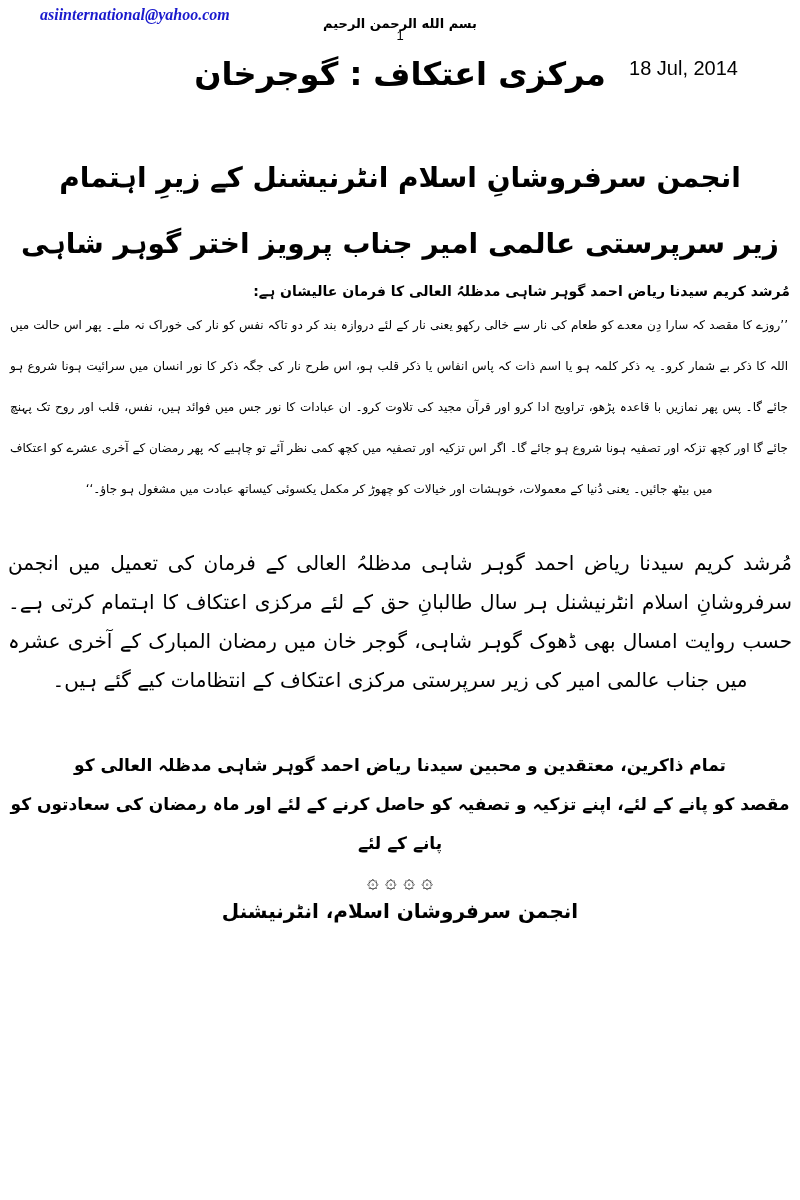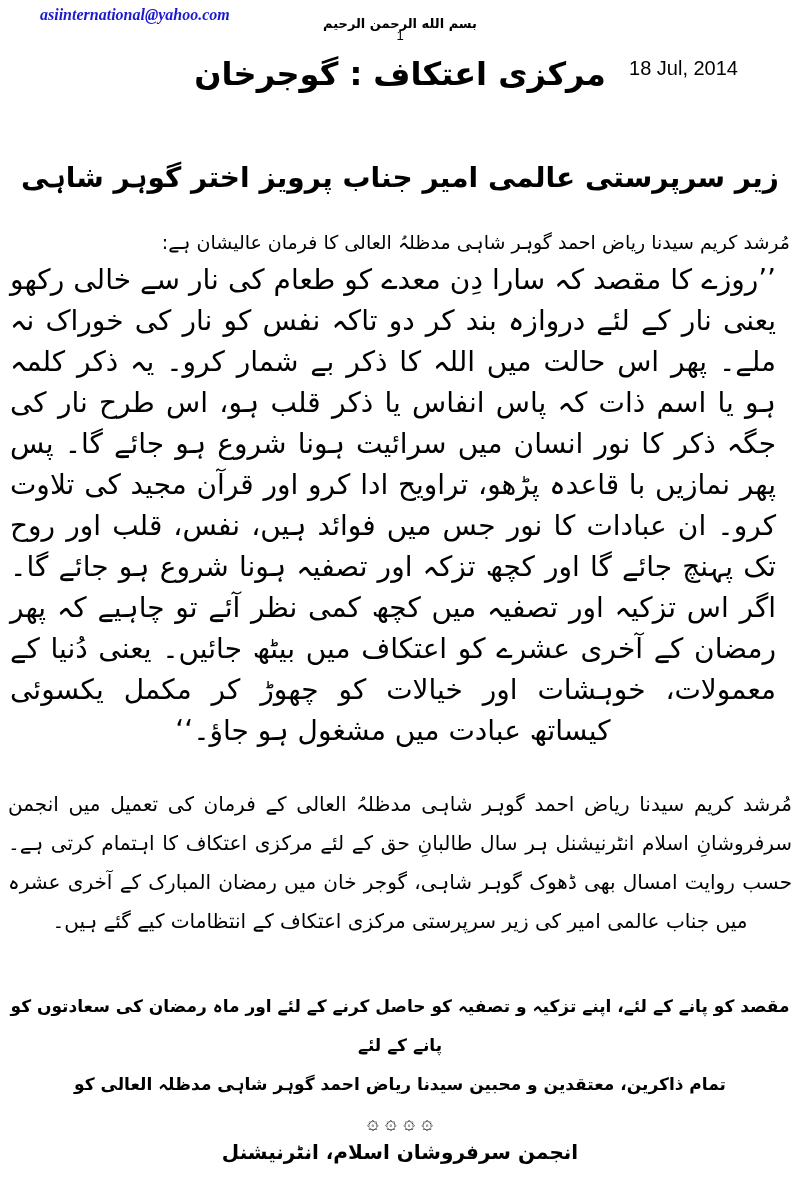--- a/index.html
+++ b/index.html
@@ -58,30 +58,30 @@
     font-size:28px;font-weight:bold;
     line-height:66px;
     white-space:nowrap;
     letter-spacing:-1px;
   }
   
   .farman-intro{
     direction:rtl;
     text-align:right;
     padding:0 10px;
-    margin-top:20px;
-    font-size:19px;font-weight:normal;
+    margin-top:6px;
+    font-size:14px;font-weight:bold;
     letter-spacing:-0.5px;
   }
   .farman-quote{
     direction:rtl;
     text-align:justify;
     text-align-last:center;
-    padding:6px 24px 0 10px;
-    font-size:28px;
+    padding:6px 12px 0 10px;
+    font-size:12px;
     line-height:41px;
     letter-spacing:-0.5px;
   }
   
   .body-paragraph{
     direction:rtl;
     text-align:justify;
     text-align-last:center;
     padding:0 8px;
     margin-top:34px;
@@ -118,28 +118,29 @@
 
 <span class="top-email">asiinternational@yahoo.com</span>
 
 <div class="bismillah">بسم الله الرحمن الرحيم</div>
 <div class="page-number">1</div>
 
 <div class="doc-title">مرکزی اعتکاف : گوجرخان</div>
 <div class="doc-date">18 Jul, 2014</div>
 
 <div class="headline">
+  <div class="hl-line">انجمن سرفروشانِ اسلام انٹرنیشنل کے زیرِ اہتمام</div>
   <div class="hl-line">زیر سرپرستی عالمی امیر جناب پرویز اختر گوہر شاہی</div>
 </div>
 
 <div class="farman-intro">مُرشد کریم سیدنا ریاض احمد گوہر شاہی مدظلہُ العالی کا فرمان عالیشان ہے:</div>
 <div class="farman-quote">’’روزے کا مقصد کہ سارا دِن معدے کو طعام کی نار سے خالی رکھو یعنی نار کے لئے دروازہ بند کر دو تاکہ نفس کو نار کی خوراک نہ ملے۔ پھر اس حالت میں اللہ کا ذکر بے شمار کرو۔ یہ ذکر کلمہ ہو یا اسم ذات کہ پاس انفاس یا ذکر قلب ہو،  اس طرح نار کی جگہ ذکر کا نور انسان میں سرائیت ہونا شروع ہو جائے گا۔ پس پھر نمازیں با قاعدہ پڑھو،  تراویح ادا کرو اور قرآن مجید کی تلاوت کرو۔ ان عبادات کا نور جس میں فوائد ہیں، نفس،  قلب اور روح تک پہنچ جائے گا اور کچھ تزکہ اور تصفیہ ہونا شروع ہو جائے گا۔ اگر اس تزکیہ اور تصفیہ میں کچھ کمی نظر آئے تو چاہیے کہ پھر رمضان کے آخری عشرے کو اعتکاف میں بیٹھ جائیں۔ یعنی دُنیا کے معمولات، خوہشات اور خیالات کو چھوڑ کر مکمل یکسوئی کیساتھ عبادت میں مشغول ہو جاؤ۔‘‘</div>
 
 <div class="body-paragraph">مُرشد کریم سیدنا ریاض احمد گوہر شاہی مدظلہُ العالی کے فرمان کی تعمیل میں انجمن سرفروشانِ اسلام انٹرنیشنل ہر سال طالبانِ حق کے لئے مرکزی اعتکاف کا اہتمام کرتی ہے۔ حسب روایت امسال بھی ڈھوک گوہر شاہی، گوجر خان میں رمضان المبارک کے آخری عشرہ میں جناب عالمی امیر کی زیر سرپرستی مرکزی اعتکاف کے انتظامات کیے گئے ہیں۔</div>
 
 <div class="invitation">
+  <div class="inv-line">تمام ذاکرین، معتقدین و محبین سیدنا ریاض احمد گوہر شاہی مدظلہ العالی کو</div>
   <div class="inv-line">مقصد کو پانے کے لئے، اپنے تزکیہ و تصفیہ کو حاصل کرنے کے لئے  اور  ماہ رمضان کی سعادتوں کو پانے کے لئے</div>
-  <div class="inv-line">تمام ذاکرین، معتقدین و محبین سیدنا ریاض احمد گوہر شاہی مدظلہ العالی کو</div>
 </div>
 
 <div class="ornaments">۞ ۞ ۞ ۞</div>
 
 <div class="org-name">انجمن سرفروشان اسلام، انٹرنیشنل</div>
 
 </body></html>

